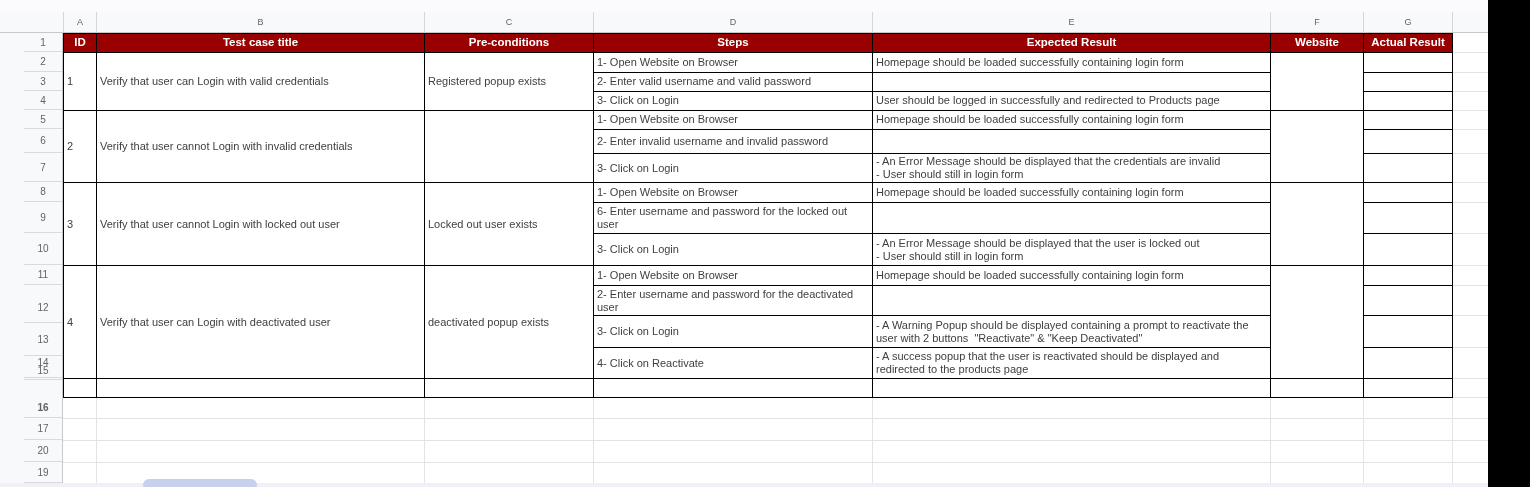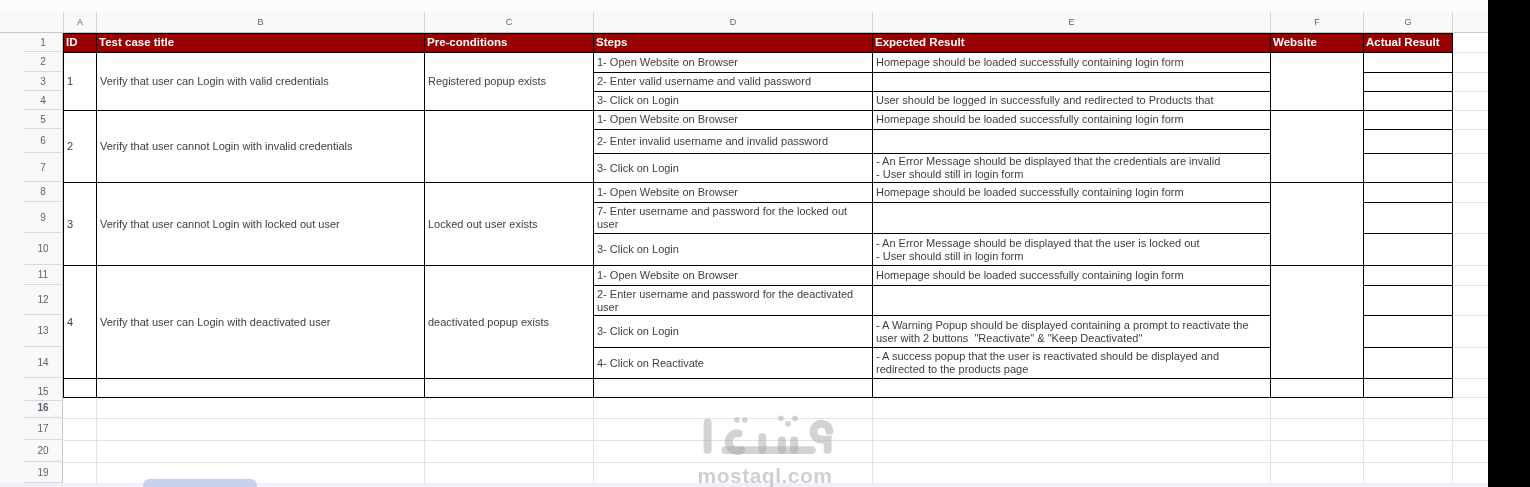--- a/index.html
+++ b/index.html
@@ -37,21 +37,21 @@
     border-collapse:collapse; table-layout:fixed;
   }
   .tbl td, .tbl th {
     border:1px solid #000; background:#fff; overflow:hidden;
     padding:1px 3px; vertical-align:middle;
     color:#404040; font-size:11px; line-height:1.2; text-align:left;
     font-weight:normal;
   }
   .tbl th {
     background:#990000; color:#ffffff; font-weight:bold;
-    font-size:11.5px; text-align:left; padding:0 2px;
+    font-size:11.5px; text-align:center; padding:0 2px;
   }
   .c-id { text-align:center; }
   .c-exp { font-size:10.5px; white-space:pre-wrap; line-height:1.25; }
   .watermark { position:absolute; left:688px; top:412px; width:154px; text-align:center; z-index:3; }
   .wm-domain {
     font-size:21px; font-weight:bold; letter-spacing:0.5px;
     color:rgba(168,170,176,0.55);
   }
   .bottom-strip { position:absolute; left:0; top:483px; width:1488px; height:4px; background:#f0f1f8; }
   .pill {
@@ -83,24 +83,24 @@
       <div class="gutcell" style="top: 19px; height: 20px;">2</div>
       <div class="gutcell" style="top: 39px; height: 19px;">3</div>
       <div class="gutcell" style="top: 58px; height: 19px;">4</div>
       <div class="gutcell" style="top: 77px; height: 19px;">5</div>
       <div class="gutcell" style="top: 96px; height: 24px;">6</div>
       <div class="gutcell" style="top: 120px; height: 29px;">7</div>
       <div class="gutcell" style="top: 149px; height: 20px;">8</div>
       <div class="gutcell" style="top: 169px; height: 31px;">9</div>
       <div class="gutcell" style="top: 200px; height: 32px;">10</div>
       <div class="gutcell" style="top: 232px; height: 20px;">11</div>
-      <div class="gutcell" style="top: 252px; height: 30px;">12</div>
-      <div class="gutcell" style="top: 282px; height: 32px;">13</div>
+      <div class="gutcell" style="top: 260px; height: 30px;">12</div>
+      <div class="gutcell" style="top: 291px; height: 32px;">13</div>
       <div class="gutcell" style="top: 314px; height: 31px;">14</div>
-      <div class="gutcell" style="top: 349px; height: 19px;">15</div>
+      <div class="gutcell" style="top: 328px; height: 19px;">15</div>
       <div class="gutcell" style="top: 364px; height: 21px; font-weight: bold;">16</div>
       <div class="gutcell" style="top: 385px; height: 22px;">17</div>
       <div class="gutcell" style="top: 407px; height: 22px;">20</div>
       <div class="gutcell" style="top: 429px; height: 21px;">19</div>
     </div>
 
   <div class="grid-lines">
       <div class="hl" style="top: 19px;"></div>
       <div class="hl" style="top: 39px;"></div>
       <div class="hl" style="top: 58px;"></div>
@@ -159,21 +159,21 @@
       <td rowspan="3"></td>
       <td></td>
     </tr>
     <tr style="height:19px">
       <td>2- Enter valid username and valid password</td>
       <td class="c-exp"></td>
       <td></td>
     </tr>
     <tr style="height:19px">
       <td>3- Click on Login</td>
-      <td class="c-exp">User should be logged in successfully and redirected to Products that</td>
+      <td class="c-exp">User should be logged in successfully and redirected to Products page</td>
       <td></td>
     </tr>
 
     <tr style="height:19px">
       <td class="c-id" rowspan="3">2</td>
       <td rowspan="3">Verify that user cannot Login with invalid credentials</td>
       <td rowspan="3"></td>
       <td>1- Open Website on Browser</td>
       <td class="c-exp">Homepage should be loaded successfully containing login form</td>
       <td rowspan="3"></td>
@@ -194,21 +194,21 @@
     <tr style="height:20px">
       <td class="c-id" rowspan="3">3</td>
       <td rowspan="3">Verify that user cannot Login with locked out user</td>
       <td rowspan="3">Locked out user exists</td>
       <td>1- Open Website on Browser</td>
       <td class="c-exp">Homepage should be loaded successfully containing login form</td>
       <td rowspan="3"></td>
       <td></td>
     </tr>
     <tr style="height:31px">
-      <td>7- Enter username and password for the locked out user</td>
+      <td>6- Enter username and password for the locked out user</td>
       <td class="c-exp"></td>
       <td></td>
     </tr>
     <tr style="height:32px">
       <td>3- Click on Login</td>
       <td class="c-exp">- An Error Message should be displayed that the user is locked out
 - User should still in login form</td>
       <td></td>
     </tr>
 
@@ -242,39 +242,18 @@
       <td></td>
       <td></td>
       <td></td>
       <td></td>
       <td></td>
       <td></td>
     </tr>
   </tbody>
     </table>
 
-  <div class="watermark">
-    <svg width="150" height="48" viewBox="0 0 170 52">
-      <g stroke="rgba(165,167,172,0.5)" stroke-width="9" fill="none" stroke-linecap="round">
-        <path d="M158 20 a9 9 0 1 0 -10 10 l8 0 v12"></path>
-        <path d="M138 42 h-98"></path>
-        <path d="M118 42 v-11"></path>
-        <path d="M104 42 v-11"></path>
-        <path d="M82 42 v-15"></path>
-        <path d="M58 42 a10 10 0 1 1 -3 -19"></path>
-        <path d="M20 42 v-31"></path>
-      </g>
-      <g fill="rgba(165,167,172,0.5)">
-        <circle cx="111" cy="12" r="3.2"></circle>
-        <circle cx="103" cy="6" r="3.2"></circle>
-        <circle cx="119" cy="6" r="3.2"></circle>
-        <circle cx="53" cy="8" r="3.2"></circle>
-        <circle cx="62" cy="8" r="3.2"></circle>
-      </g>
-    </svg>
-    <div class="wm-domain">mostaql.com</div>
-  </div>
 
   <div class="bottom-strip"></div>
   <div class="pill"></div>
   <div class="black-panel"></div>
 
 </div>
 
 </body></html>

